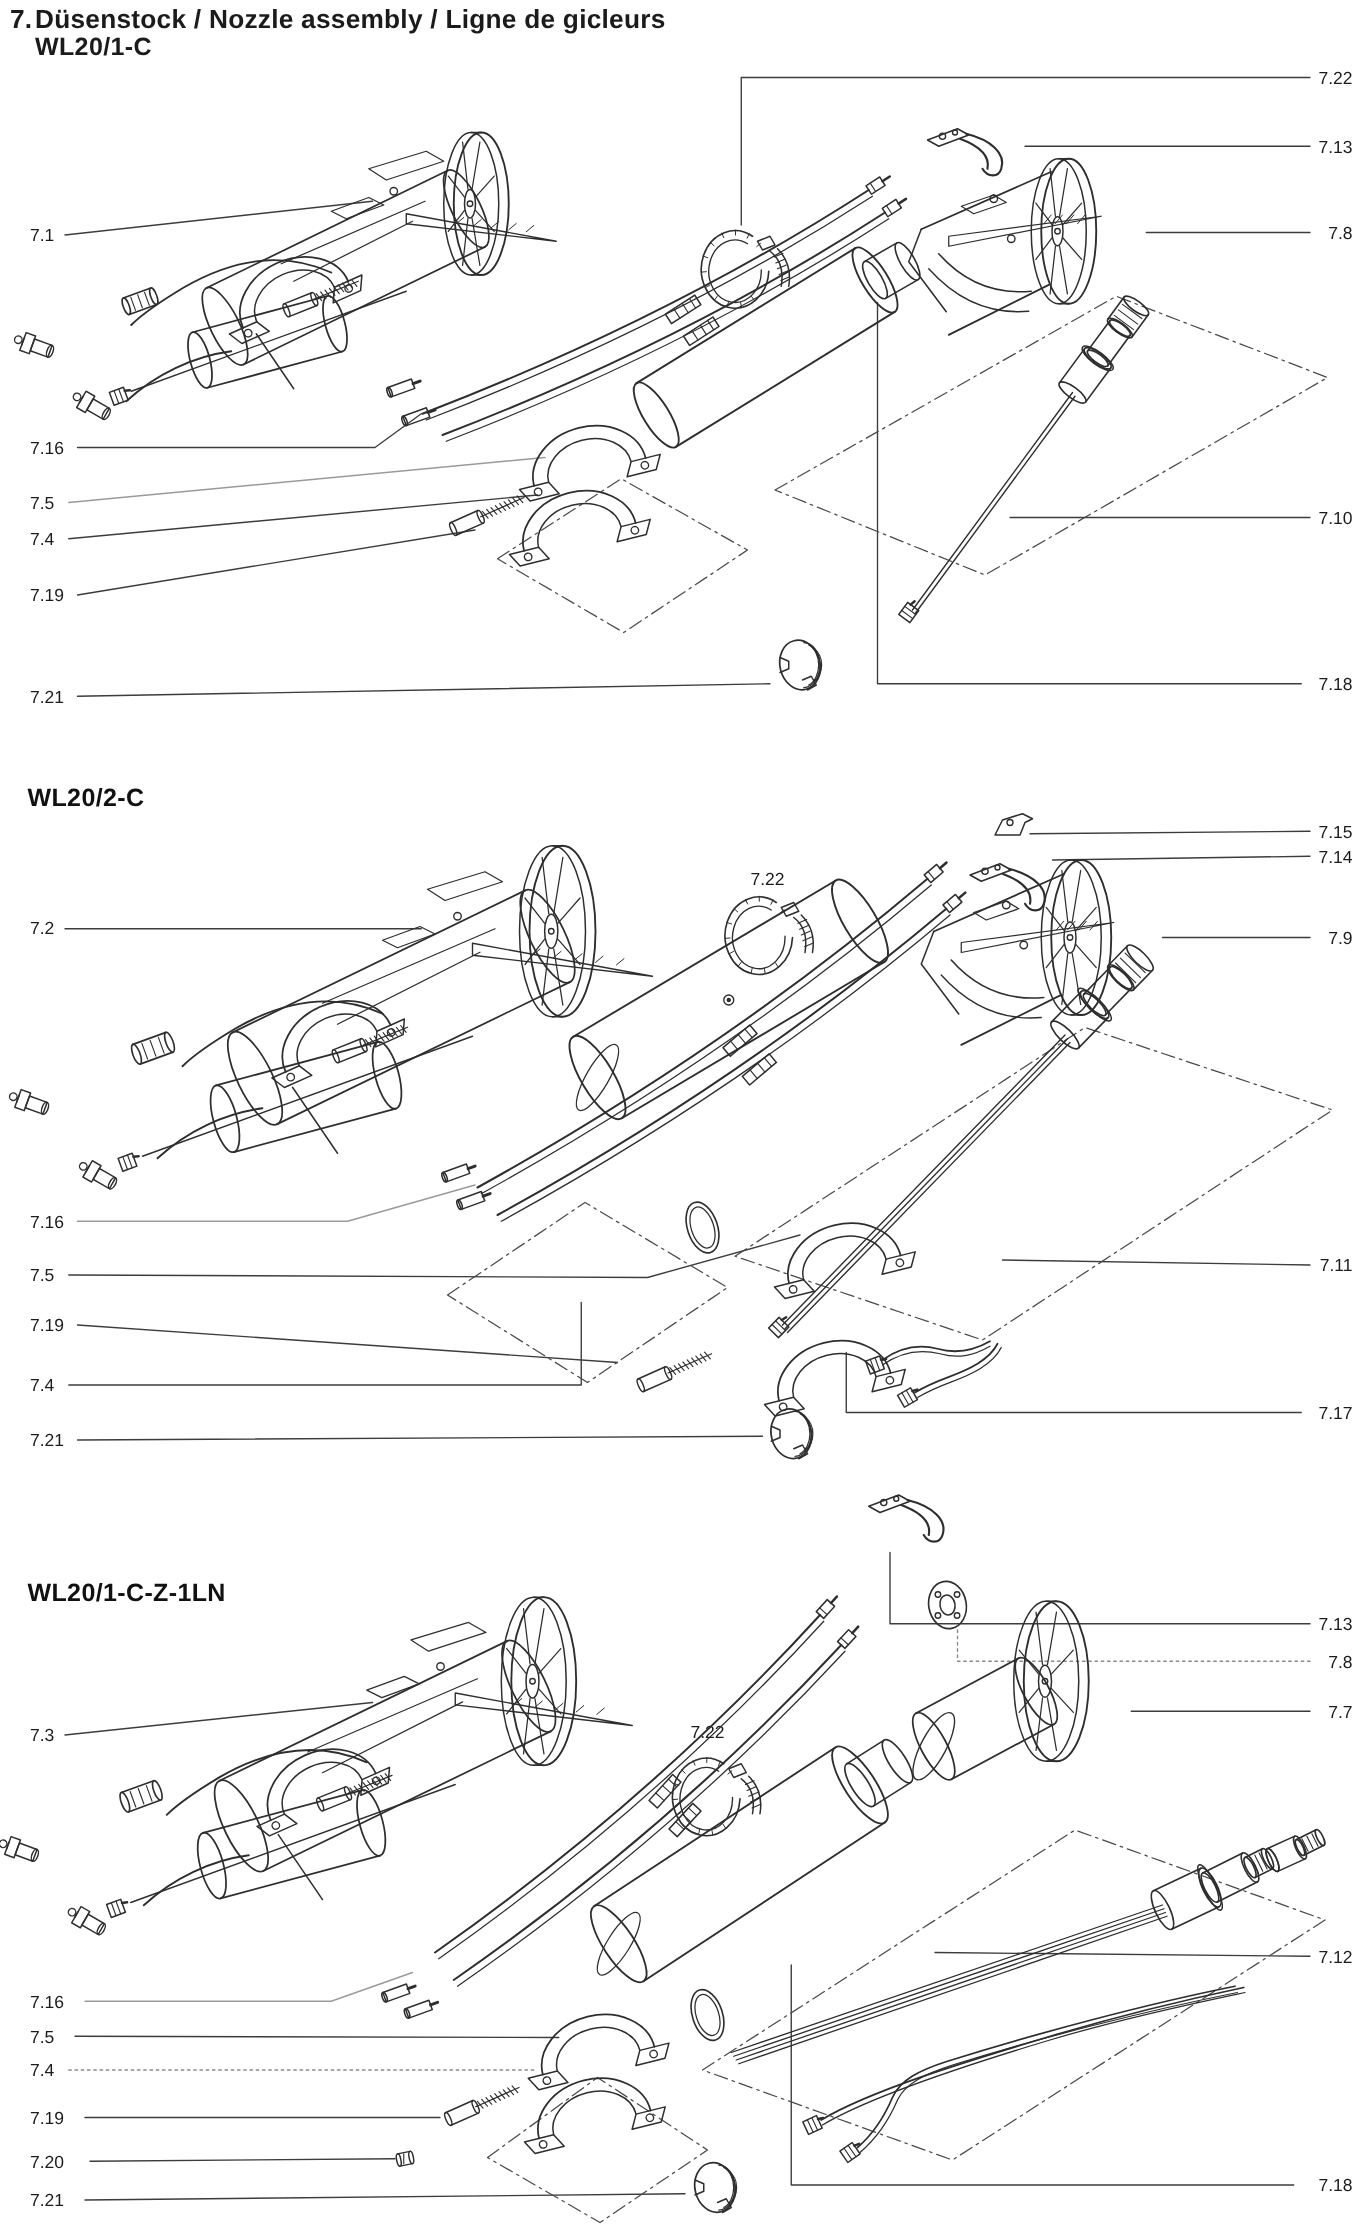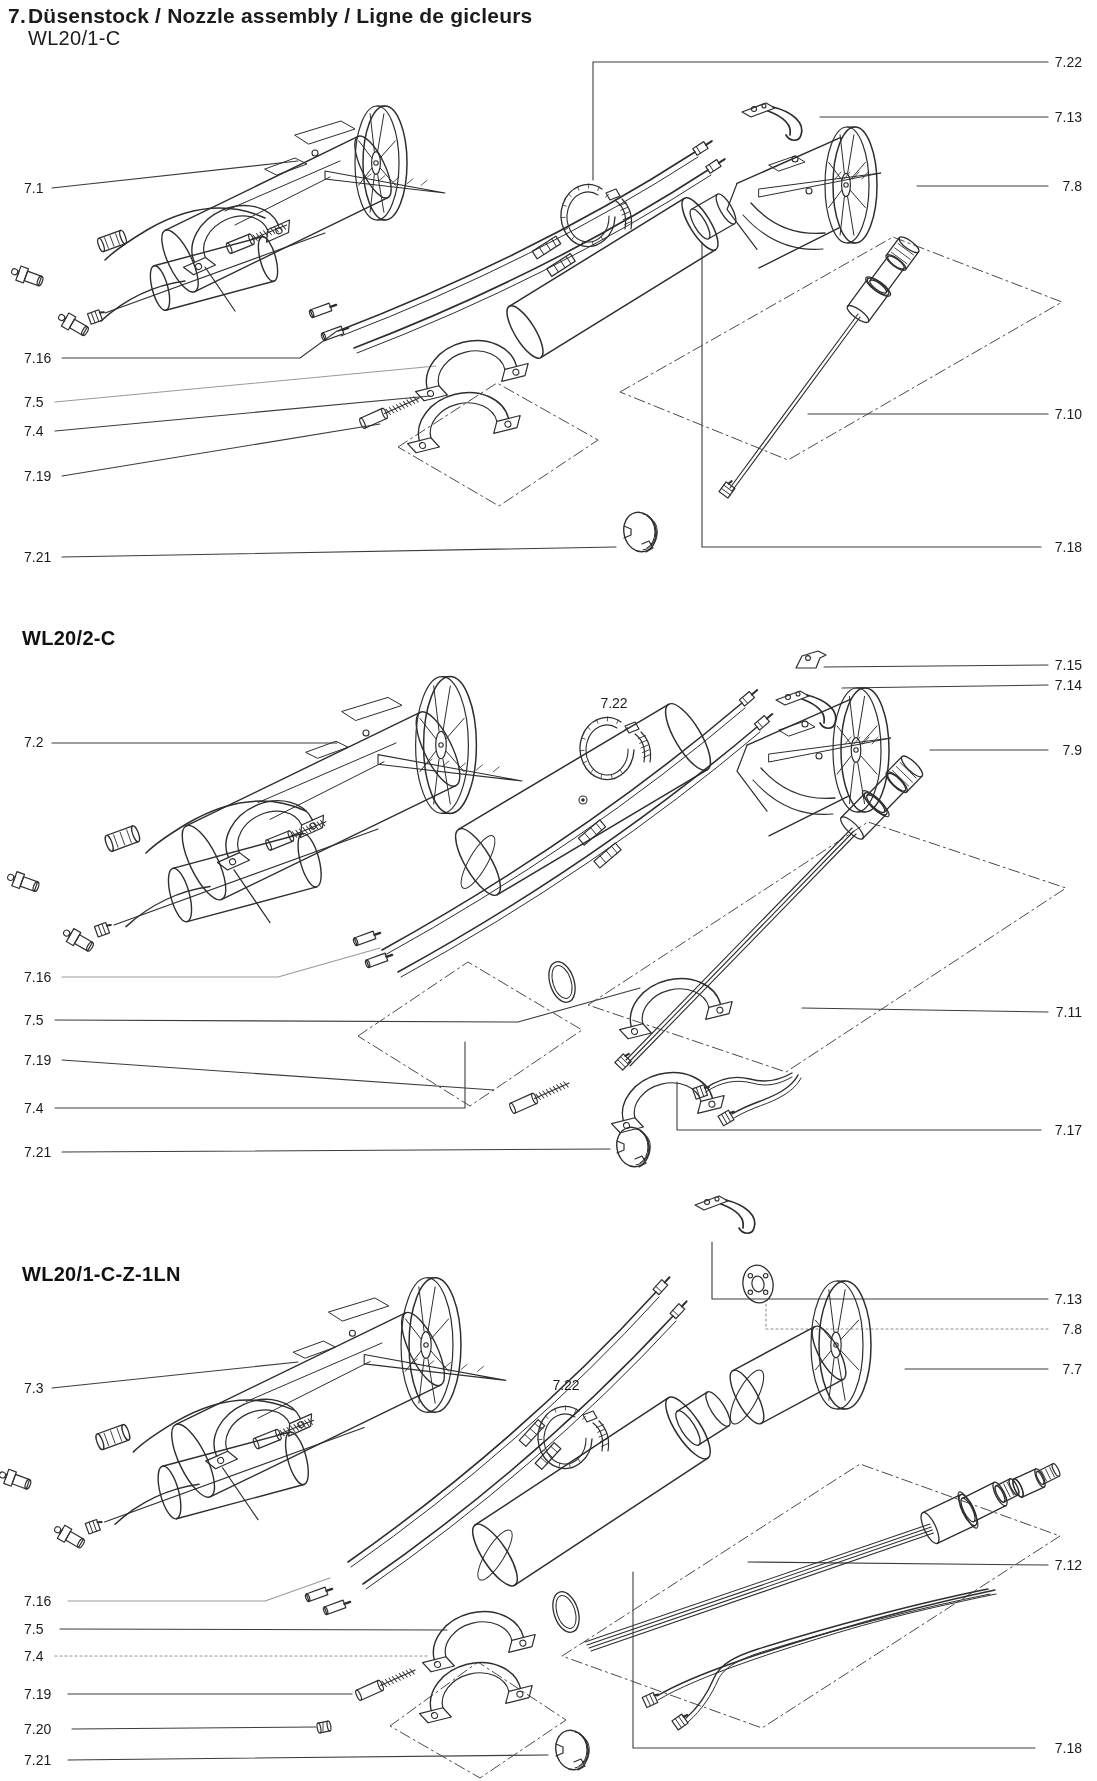--- a/index.html
+++ b/index.html
@@ -1,21 +1,21 @@
 <!DOCTYPE html>
 <html><head>
 <meta charset="utf-8">
 <style>
   html,body{margin:0;padding:0;background:#ffffff;}
   .page{position:relative;width:1097px;height:1781px;background:#fff;overflow:hidden;
         font-family:"Liberation Sans","DejaVu Sans",sans-serif;color:#1b1b1b;}
   .hdr{position:absolute;left:8px;top:5px;line-height:1.08;}
   .hdr .l1{font-size:21px;font-weight:bold;letter-spacing:.2px;white-space:nowrap;}
   .hdr .num{display:inline-block;width:20px;}
-  .hdr .l2{font-size:20px;font-weight:normal;padding-left:20px;letter-spacing:.3px;}
+  .hdr .l2{font-size:20px;font-weight:bold;padding-left:20px;letter-spacing:.3px;}
   svg text.callout{font-family:"Liberation Sans","DejaVu Sans",sans-serif;font-size:14px;fill:#1c1c1c;}
   svg text.sect{font-family:"Liberation Sans","DejaVu Sans",sans-serif;font-size:20px;font-weight:bold;fill:#111;letter-spacing:.3px;}
 </style>
 </head>
 <body>
 
 <div class="page">
   <div class="hdr">
     <div class="l1"><span class="num">7.</span><span>Düsenstock / Nozzle assembly / Ligne de gicleurs</span></div>
     <div class="l2">WL20/1-C</div>

